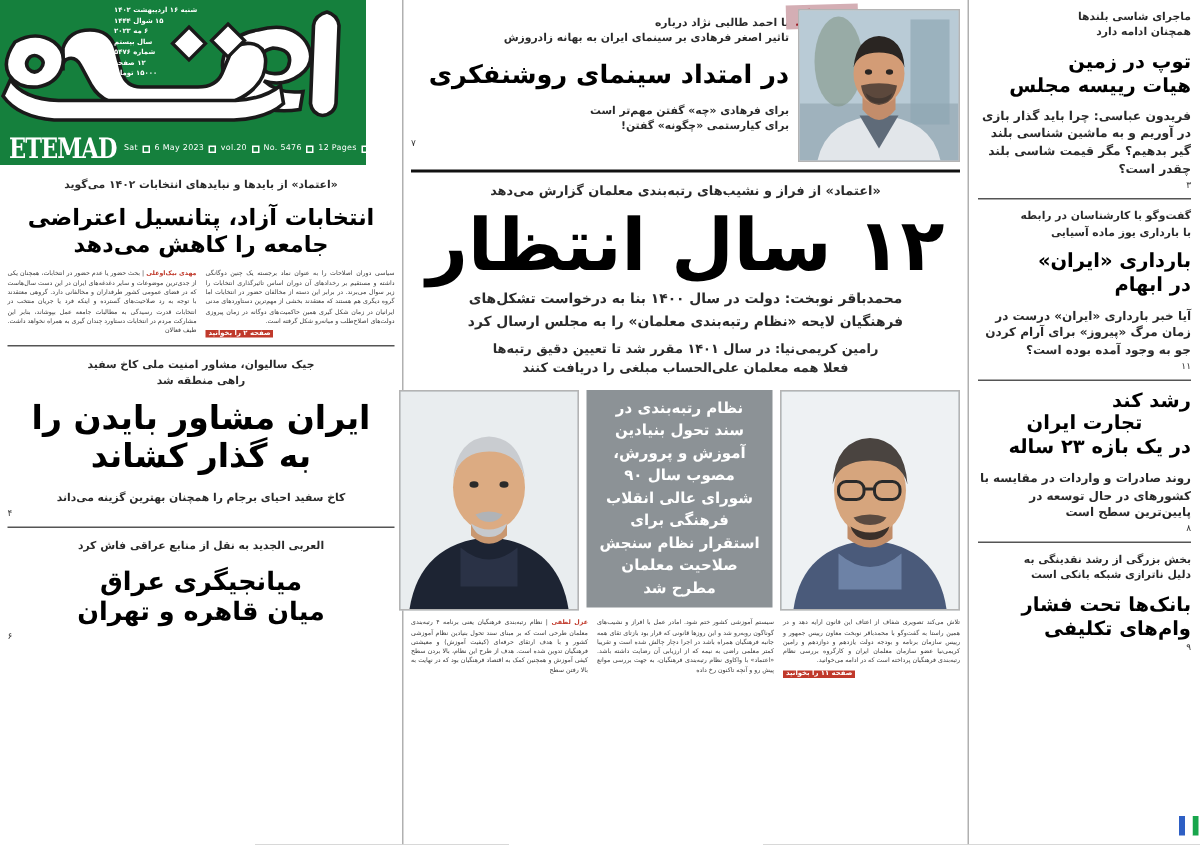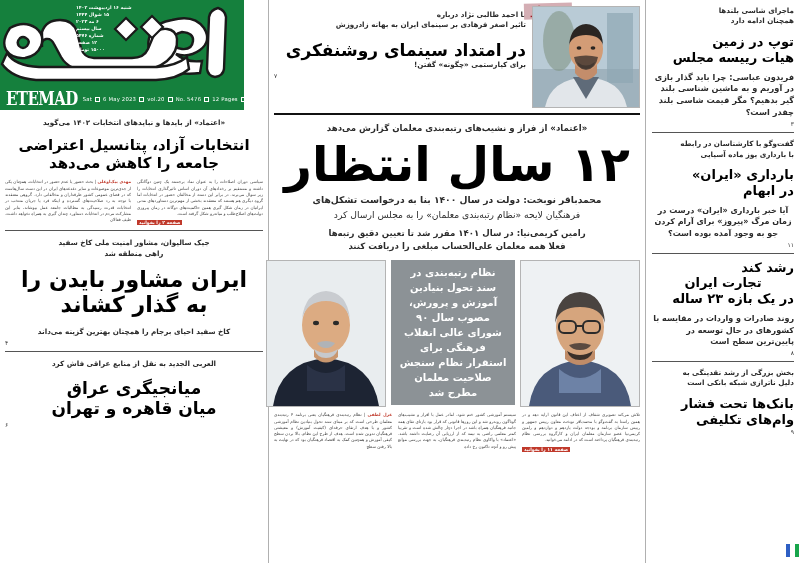--- a/index.html
+++ b/index.html
@@ -206,33 +206,34 @@
             <ellipse cx="60" cy="41" rx="2.4" ry="1.8" fill="#2a2522"></ellipse>
             <path d="M44 55 q9 7 18 0 q-2 7 -9 7 q-7 0 -9 -7 z" fill="#3a2f29"></path>
             <path d="M41 50 q12 -3 24 0 q-2 12 -12 13 q-10 -1 -12 -13 z" fill="#463a33" opacity="0.85"></path>
           </svg>
         </div>
 
         <div style="flex:1;">
           <div class="kicker" style="text-align:right;margin-top:6px;">با احمد طالبی نژاد درباره</div>
           <div class="kicker" style="text-align:right;">تاثیر اصغر فرهادی بر سینمای ایران به بهانه زادروزش</div>
           <div class="head h-l" style="margin-top:9px;text-align:right;">در امتداد سینمای روشنفکری</div>
+          <div class="kicker" style="text-align:right;margin-top:9px;">برای فرهادی «چه» گفتن مهم‌تر است</div>
           <div class="kicker" style="text-align:right;">برای کیارستمی «چگونه» گفتن!</div>
           <div class="tiny-num" style="text-align:left;margin-top:2px;">۷</div>
         </div>
       </div>
     </div>
 
     <div class="rule-thick"></div>
 
     <div class="sec" style="padding-top:7px;">
       <div class="kicker" style="font-size:8.6px;font-weight:bold;">«اعتماد» از فراز و نشیب‌های رتبه‌بندی معلمان گزارش می‌دهد</div>
       <div class="head h-xxl" style="margin:6px 0 4px;">۱۲ سال انتظار</div>
       <div class="kicker" style="font-size:9.2px;font-weight:bold;line-height:1.6;">محمدباقر نوبخت: دولت در سال ۱۴۰۰ بنا به درخواست تشکل‌های</div>
-      <div class="kicker" style="font-size:9.2px;font-weight:normal;line-height:1.6;">فرهنگیان لایحه «نظام رتبه‌بندی معلمان» را به مجلس ارسال کرد</div>
+      <div class="kicker" style="font-size:9.2px;font-weight:bold;line-height:1.6;">فرهنگیان لایحه «نظام رتبه‌بندی معلمان» را به مجلس ارسال کرد</div>
       <div class="kicker" style="font-size:8.6px;font-weight:bold;line-height:1.7;margin-top:3px;">رامین کریمی‌نیا: در سال ۱۴۰۱ مقرر شد تا تعیین دقیق رتبه‌ها</div>
       <div class="kicker" style="font-size:8.6px;font-weight:bold;line-height:1.6;">فعلا همه معلمان علی‌الحساب مبلغی را دریافت کنند</div>
     </div>
 
     <div class="center-photos" style="margin-top:6px;">
 
       <div class="photo" style="width:118px;height:145px;flex:none;">
         <svg width="118" height="145" viewBox="0 0 118 145" aria-hidden="true">
           <rect width="118" height="145" fill="#eef1f3"></rect>
           <path d="M8 145 q6 -42 51 -46 q45 4 51 46 z" fill="#4a5a7a"></path>
@@ -332,21 +333,21 @@
       <div class="tiny-num" style="text-align:right;margin-top:1px;">۳</div>
     </div>
 
     <div class="rule-thin"></div>
 
     <div class="sec" style="padding-top:6px;">
       <div class="kicker" style="text-align:right;">گفت‌وگو با کارشناسان در رابطه</div>
       <div class="kicker" style="text-align:right;">با بارداری یوز ماده آسیایی</div>
       <div class="head h-s" style="margin-top:7px;text-align:right;">بارداری «ایران»</div>
       <div class="head h-s" style="text-align:right;">در ابهام</div>
-      <div class="kicker" style="margin-top:6px;text-align:center;font-size:8px;">آیا خبر بارداری «ایران» درست در زمان مرگ «پیروز» برای آرام کردن جو به وجود آمده بوده است؟</div>
+      <div class="kicker" style="margin-top:6px;text-align:right;font-size:8px;">آیا خبر بارداری «ایران» درست در زمان مرگ «پیروز» برای آرام کردن جو به وجود آمده بوده است؟</div>
       <div class="tiny-num" style="text-align:right;margin-top:1px;">۱۱</div>
     </div>
 
     <div class="rule-thin"></div>
 
     <div class="sec" style="padding-top:6px;">
       <div class="head h-s" style="text-align:right;">رشد کند</div>
       <div class="head h-s" style="">تجارت ایران</div>
       <div class="head h-s" style="text-align:right;">در یک بازه ۲۳ ساله</div>
       <div class="kicker" style="margin-top:6px;text-align:right;font-size:8px;">روند صادرات و واردات در مقایسه با کشورهای در حال توسعه در پایین‌ترین سطح است</div>

